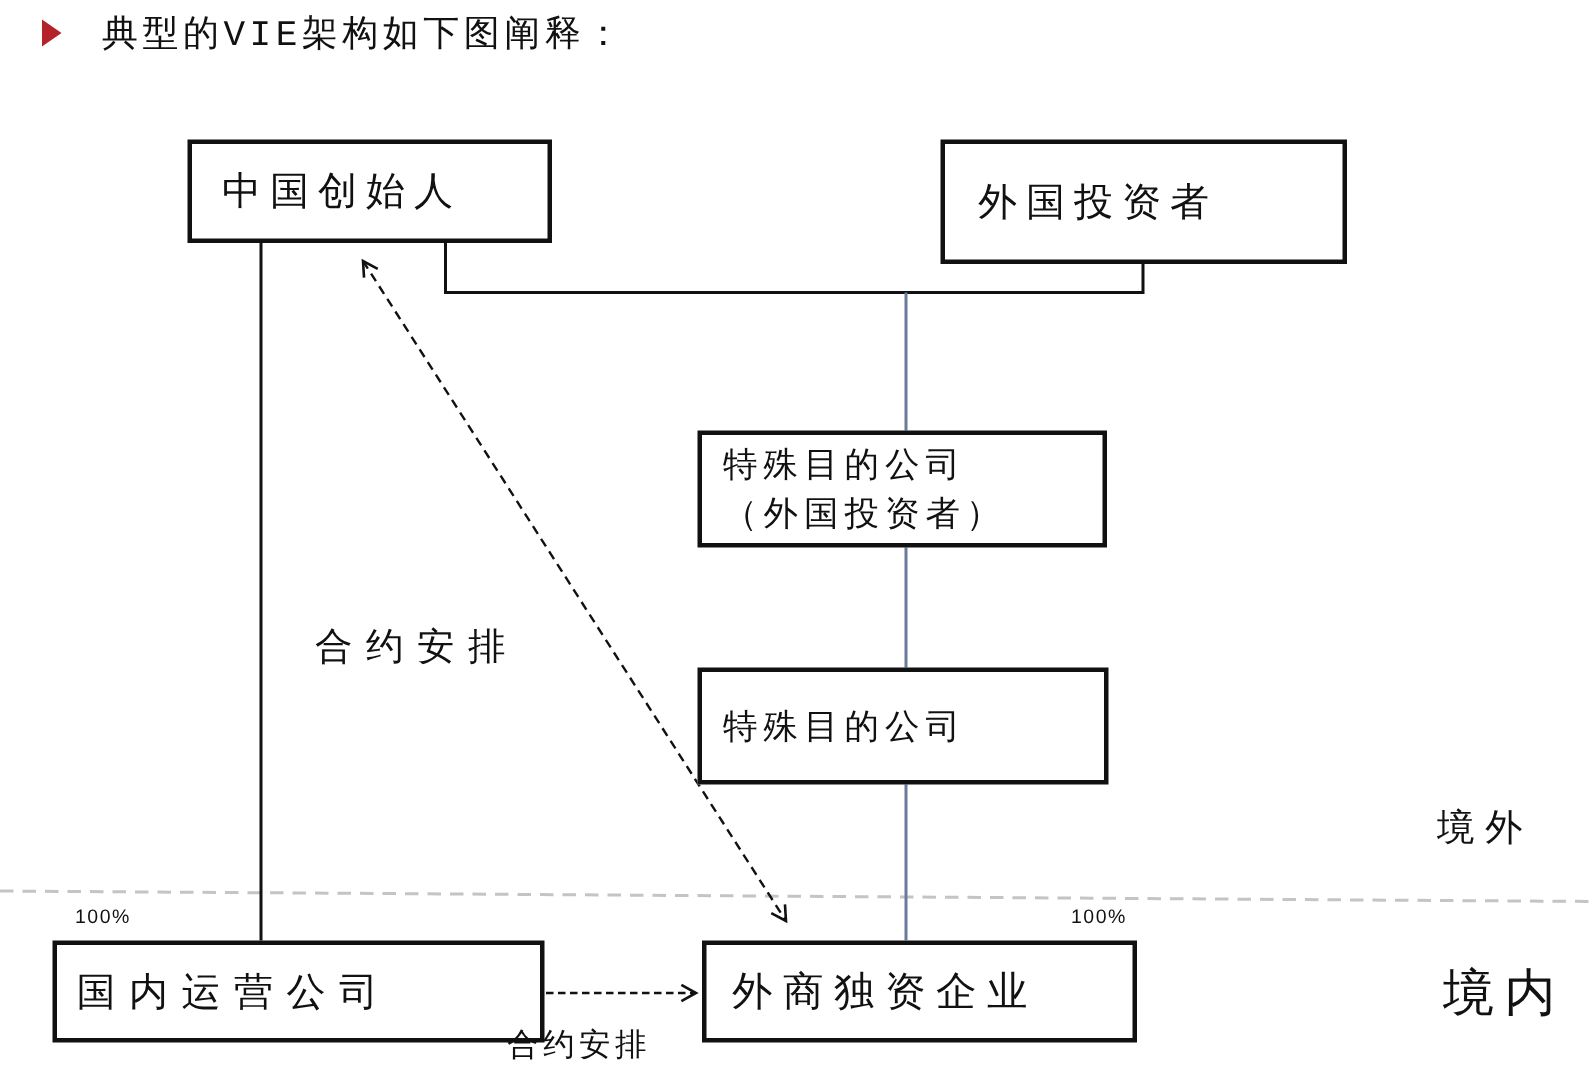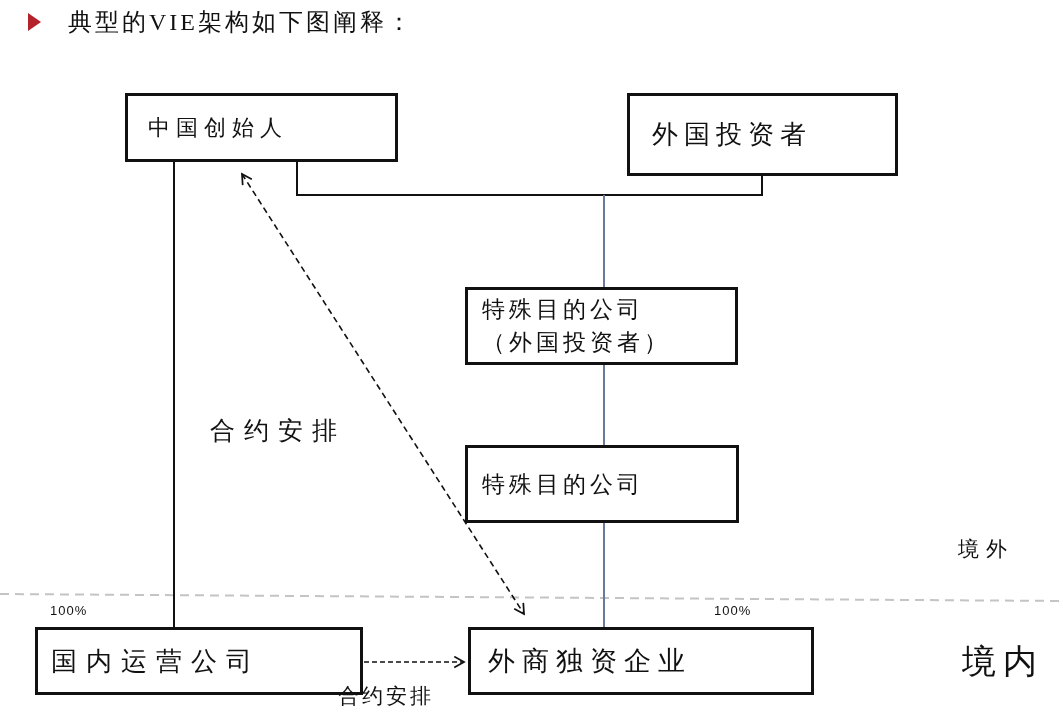--- a/index.html
+++ b/index.html
@@ -17,47 +17,48 @@
     position:absolute;left:28px;top:13px;
     width:0;height:0;
     border-top:9px solid transparent;
     border-bottom:9px solid transparent;
     border-left:13px solid #b5232a;
   }
   .title-text{
     position:absolute;left:68px;top:6px;
     font-size:24px;letter-spacing:3px;font-weight:500;
     white-space:nowrap;
+    font-family:Liberation Mono, monospace;
   }
   
   .lines{position:absolute;left:0;top:0;z-index:1;}
   
   .node{
     position:absolute;z-index:2;
     background:#ffffff;
     border:3px solid #111;
     box-sizing:border-box;
     display:flex;flex-direction:column;justify-content:center;
     white-space:nowrap;
   }
   .node .ln{display:block;}
-  .box-a{left:125px;top:93px;width:273px;height:69px;padding-left:20px;font-size:22px;letter-spacing:6px;}
+  .box-a{left:125px;top:93px;width:243px;height:69px;padding-left:20px;font-size:26px;letter-spacing:6px;}
   .box-b{left:627px;top:93px;width:271px;height:83px;padding-left:22px;font-size:26px;letter-spacing:6px;}
   .box-c{left:465px;top:287px;width:273px;height:78px;padding-left:14px;font-size:23px;line-height:33px;letter-spacing:4px;}
   .box-d{left:465px;top:445px;width:274px;height:78px;padding-left:14px;font-size:23px;line-height:33px;letter-spacing:4px;}
   .box-e{left:35px;top:627px;width:328px;height:68px;padding-left:13px;font-size:26px;letter-spacing:9px;}
-  .box-f{left:468px;top:627px;width:346px;height:68px;padding-left:17px;font-size:27px;letter-spacing:7px;}
+  .box-f{left:468px;top:627px;width:290px;height:68px;padding-left:17px;font-size:27px;letter-spacing:7px;}
   
   .lbl{position:absolute;z-index:2;white-space:nowrap;}
   .lbl-contract-mid{left:210px;top:414px;font-size:25px;letter-spacing:9px;}
   .lbl-contract-bottom{left:338px;top:682px;font-size:21px;letter-spacing:3px;}
   .lbl-pct{font-family:"Liberation Sans","DejaVu Sans",sans-serif;font-size:13px;letter-spacing:1px;}
   .lbl-pct-left{left:50px;top:603px;}
   .lbl-pct-right{left:714px;top:603px;}
-  .lbl-offshore{left:958px;top:535px;font-size:21px;letter-spacing:7px;}
+  .lbl-offshore{left:958px;top:535px;font-size:25px;letter-spacing:7px;}
   .lbl-onshore{left:962px;top:639px;font-size:34px;letter-spacing:7px;}
 </style>
 </head>
 <body>
 
 <div class="canvas">
 
   <div class="title-row">
     <span class="bullet"></span>
     <span class="title-text">典型的VIE架构如下图阐释：</span>

